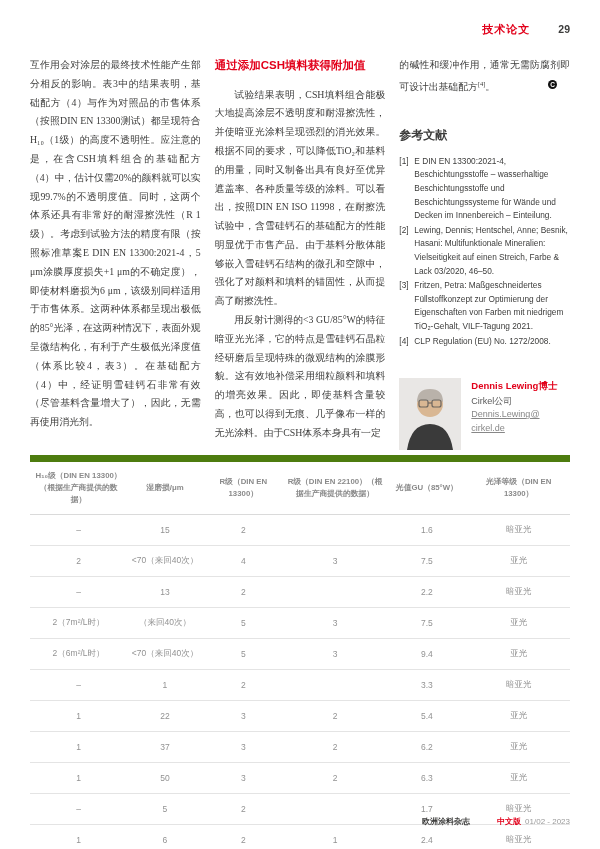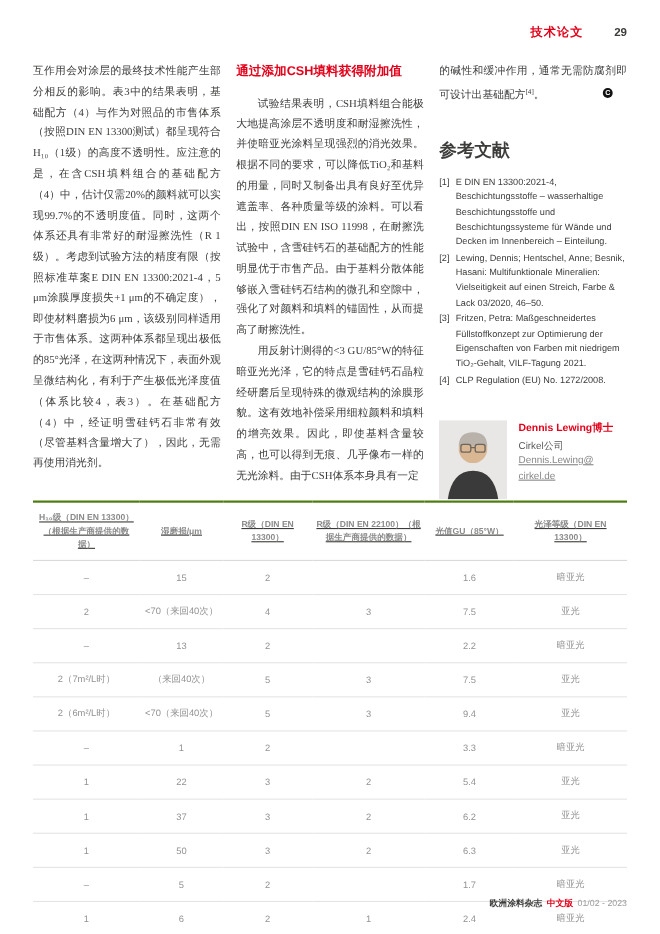--- a/index.html
+++ b/index.html
@@ -35,42 +35,42 @@
   }
   .cite-sup { font-size:6.5px; vertical-align:super; }
   .end-mark {
     position:absolute; top:24px; right:13px;
     width:9px; height:9px; border-radius:50%; background:#111;
     color:#fff; font-size:6.5px; font-weight:bold; line-height:9px; text-align:center;
     display:inline-block;
   }
 
   
-  .refs-heading { font-size:16px; font-weight:bold; margin-top:30px; color:#3c3c3b; }
+  .refs-heading { font-size:12px; font-weight:bold; margin-top:30px; color:#3c3c3b; }
   .refs-list { list-style:none; margin-top:11px; }
   .refs-list li {
     position:relative; padding-left:15px; font-size:8.3px; line-height:13.6px;
     text-align:left; color:#3c3c3b; margin-bottom:1px;
   }
   .refs-list li .ref-num { position:absolute; left:0; top:0; }
 
   
   .author-block { margin-top:30px; display:flex; gap:10px; align-items:flex-start; }
   .author-photo { width:62px; height:72px; flex:0 0 auto; display:block; }
   .author-info { font-size:9px; line-height:13.5px; padding-top:1px; }
   .author-name { color:#e2001a; font-weight:bold; font-size:9.5px; margin-bottom:2px; }
   .author-company { color:#5a5a5a; }
   .author-email { color:#878787; text-decoration:underline; display:block; cursor:pointer; }
 
   
   .results-table {
     position:absolute; left:30px; right:30px; top:455px; width:540px;
     border-collapse:collapse; table-layout:fixed;
   }
-  .results-table thead tr { border-top:2px solid #4d7c0f;text-decoration:underline; }
+  .results-table thead tr { border-top:7px solid #4d7c0f; }
   .results-table th {
     font-size:7.8px; font-weight:bold; color:#8a8a8a; text-align:center;
     padding:8px 3px; line-height:1.55; border-bottom:1px solid #dadada; vertical-align:middle;
   }
   .results-table td {
     font-size:8.5px; color:#929292; text-align:center;
     padding:9px 3px; border-bottom:1px solid #e4e4e4; vertical-align:middle;
   }
   .results-table tbody tr:last-child td { border-bottom:3px solid #c8c8c8; }
   .results-table col.c1 { width:18%; }
@@ -79,21 +79,21 @@
   .results-table col.c4 { width:19%; }
   .results-table col.c5 { width:15%; }
   .results-table col.c6 { width:19%; }
 
   
   .page-footer {
     position:absolute; top:816px; right:30px;
     font-size:8px; color:#9b9b9b; display:flex; gap:4px; align-items:baseline;
   }
   .footer-journal { color:#3c3c3b; font-weight:bold; }
-  .footer-edition { color:#e2001a; font-weight:bold; }
+  .footer-edition { color:#e2001a; font-weight:bold;margin-left:23px; }
 </style>
 </head>
 <body>
 
 <div class="page">
 
   <header class="page-header">
     <span class="section-label">技术论文</span>
     <span class="page-number">29</span>
   </header>

